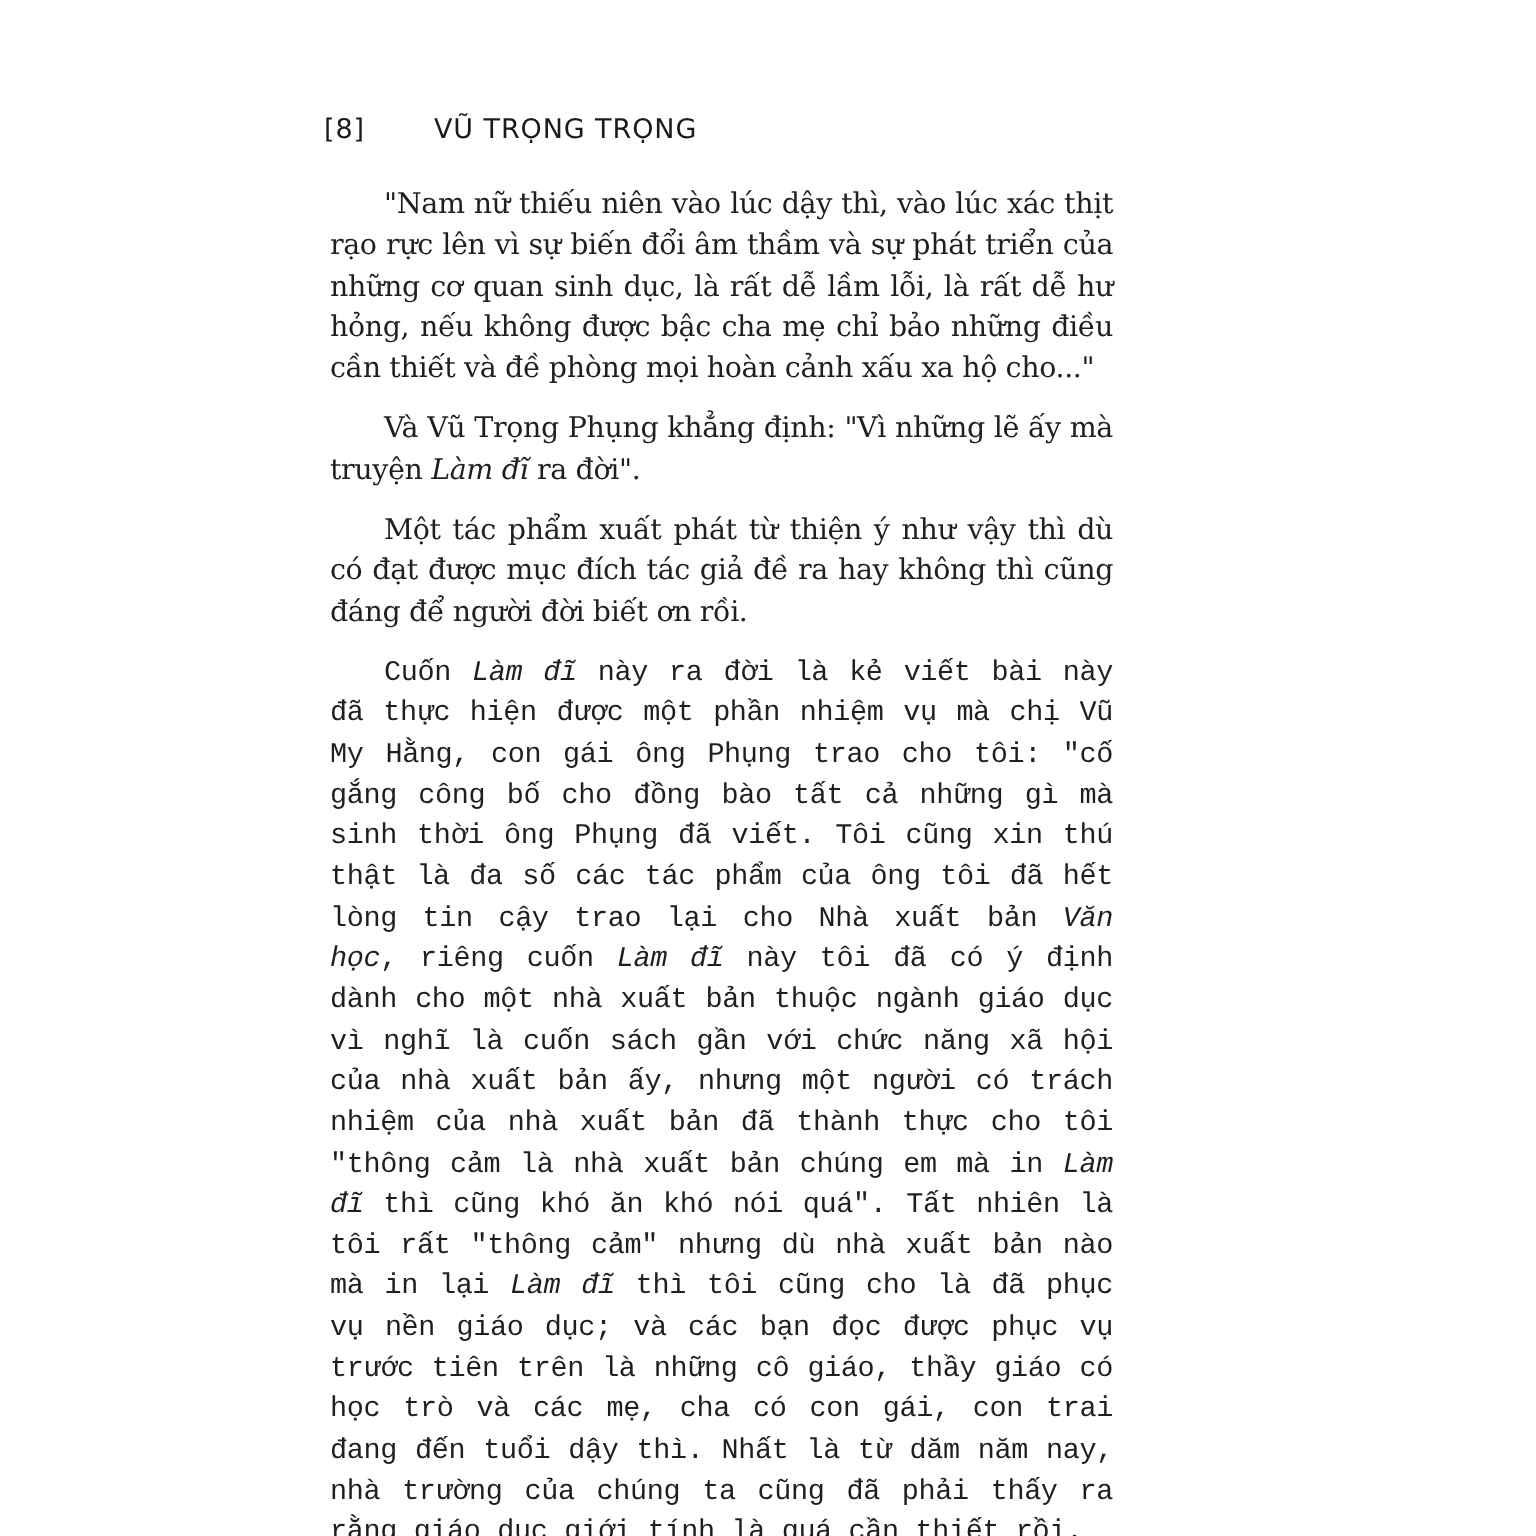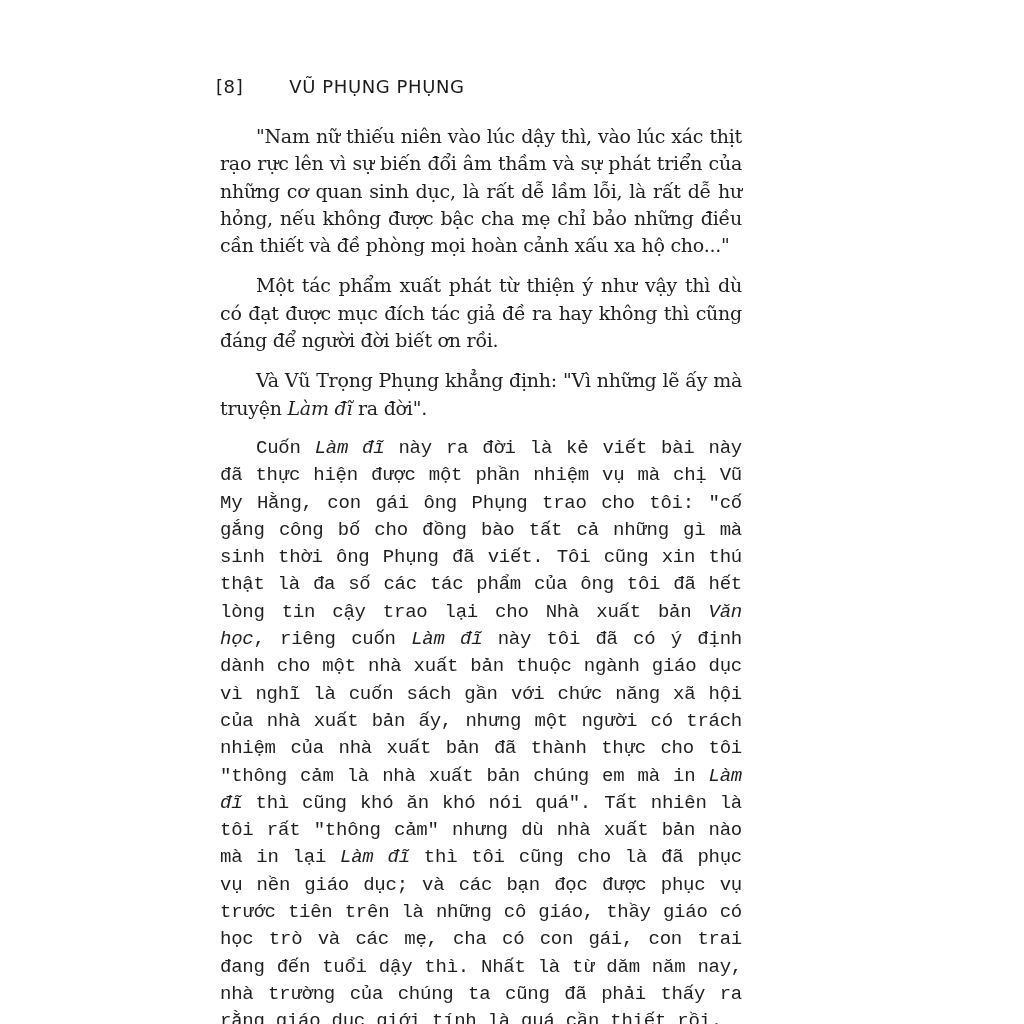--- a/index.html
+++ b/index.html
@@ -55,22 +55,22 @@
     font-style: italic;
   }
 </style>
 </head>
 <body>
 
 <div class="page">
   <div class="content-wrap">
     <header class="page-header">
       <span class="page-number">[8]</span>
-      <span class="running-title">VŨ PHỤNG PHỤNG</span>
+      <span class="running-title">VŨ TRỌNG TRỌNG</span>
     </header>
     <main class="body-text" id="content">
         <p class="para"><span>"Nam nữ thiếu niên vào lúc dậy thì, vào lúc xác thịt rạo rực lên vì sự biến đổi âm thầm và sự phát triển của những cơ quan sinh dục, là rất dễ lầm lỗi, là rất dễ hư hỏng, nếu không được bậc cha mẹ chỉ bảo những điều cần thiết và đề phòng mọi hoàn cảnh xấu xa hộ cho..."</span></p>
+        <p class="para"><span>Và Vũ Trọng Phụng khẳng định: "Vì những lẽ ấy mà truyện </span><i>Làm đĩ</i><span> ra đời".</span></p>
         <p class="para"><span>Một tác phẩm xuất phát từ thiện ý như vậy thì dù có đạt được mục đích tác giả đề ra hay không thì cũng đáng để người đời biết ơn rồi.</span></p>
-        <p class="para"><span>Và Vũ Trọng Phụng khẳng định: "Vì những lẽ ấy mà truyện </span><i>Làm đĩ</i><span> ra đời".</span></p>
         <p class="para"><span>Cuốn </span><i>Làm đĩ</i><span> này ra đời là kẻ viết bài này đã thực hiện được một phần nhiệm vụ mà chị Vũ My Hằng, con gái ông Phụng trao cho tôi: "cố gắng công bố cho đồng bào tất cả những gì mà sinh thời ông Phụng đã viết. Tôi cũng xin thú thật là đa số các tác phẩm của ông tôi đã hết lòng tin cậy trao lại cho Nhà xuất bản </span><i>Văn học</i><span>, riêng cuốn </span><i>Làm đĩ</i><span> này tôi đã có ý định dành cho một nhà xuất bản thuộc ngành giáo dục vì nghĩ là cuốn sách gần với chức năng xã hội của nhà xuất bản ấy, nhưng một người có trách nhiệm của nhà xuất bản đã thành thực cho tôi "thông cảm là nhà xuất bản chúng em mà in </span><i>Làm đĩ</i><span> thì cũng khó ăn khó nói quá". Tất nhiên là tôi rất "thông cảm" nhưng dù nhà xuất bản nào mà in lại </span><i>Làm đĩ</i><span> thì tôi cũng cho là đã phục vụ nền giáo dục; và các bạn đọc được phục vụ trước tiên trên là những cô giáo, thầy giáo có học trò và các mẹ, cha có con gái, con trai đang đến tuổi dậy thì. Nhất là từ dăm năm nay, nhà trường của chúng ta cũng đã phải thấy ra rằng giáo dục giới tính là quá cần thiết rồi.</span></p>
       </main>
   </div>
 </div>
 
 </body></html>

